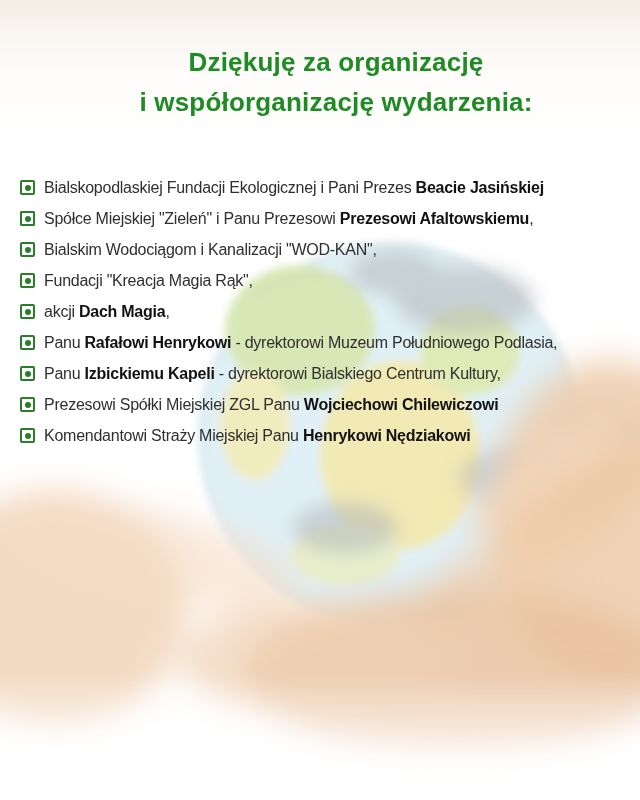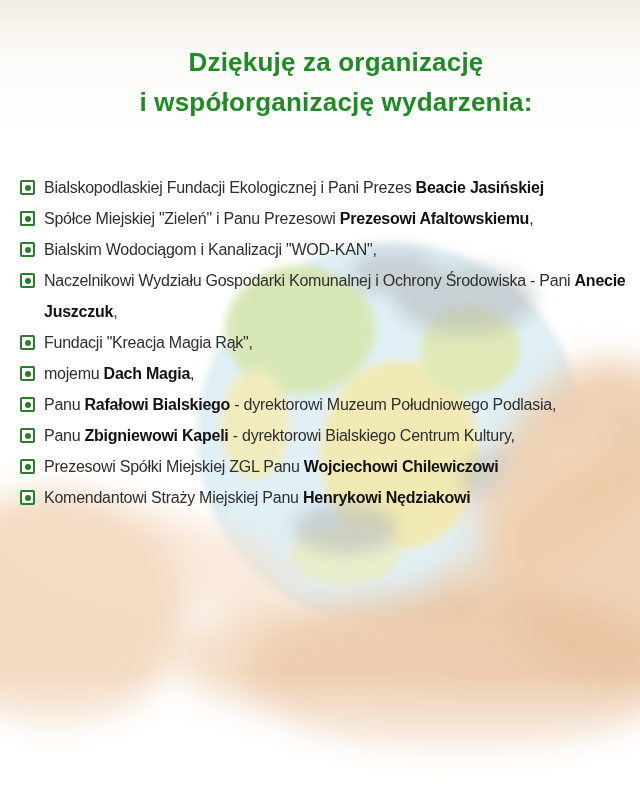--- a/index.html
+++ b/index.html
@@ -164,45 +164,39 @@
       <li>
       <span class="bullet">
         <span class="bullet-dot"></span>
       </span>
       <span><span>Bialskim Wodociągom i Kanalizacji "WOD-KAN",</span></span>
     </li>
       <li>
       <span class="bullet">
         <span class="bullet-dot"></span>
       </span>
-      <span><span>Naczelnikowi Wydziału Gospodarki Komunalnej i Ochrony Środowiska - Pani </span><b>Anecie Juszczuk</b><span>,</span></span>
-    </li>
-      <li>
-      <span class="bullet">
-        <span class="bullet-dot"></span>
-      </span>
       <span><span>Fundacji "Kreacja Magia Rąk",</span></span>
     </li>
       <li>
       <span class="bullet">
         <span class="bullet-dot"></span>
       </span>
-      <span><span>mojemu </span><b>Dach Magia</b><span>,</span></span>
-    </li>
-      <li>
-      <span class="bullet">
-        <span class="bullet-dot"></span>
-      </span>
-      <span><span>Panu </span><b>Rafałowi Bialskiego</b><span> - dyrektorowi Muzeum Południowego Podlasia,</span></span>
-    </li>
-      <li>
-      <span class="bullet">
-        <span class="bullet-dot"></span>
-      </span>
-      <span><span>Panu </span><b>Zbigniewowi Kapeli</b><span> - dyrektorowi Bialskiego Centrum Kultury,</span></span>
+      <span><span>akcji </span><b>Dach Magia</b><span>,</span></span>
+    </li>
+      <li>
+      <span class="bullet">
+        <span class="bullet-dot"></span>
+      </span>
+      <span><span>Panu </span><b>Rafałowi Henrykowi</b><span> - dyrektorowi Muzeum Południowego Podlasia,</span></span>
+    </li>
+      <li>
+      <span class="bullet">
+        <span class="bullet-dot"></span>
+      </span>
+      <span><span>Panu </span><b>Izbickiemu Kapeli</b><span> - dyrektorowi Bialskiego Centrum Kultury,</span></span>
     </li>
       <li>
       <span class="bullet">
         <span class="bullet-dot"></span>
       </span>
       <span><span>Prezesowi Spółki Miejskiej ZGL Panu </span><b>Wojciechowi Chilewiczowi</b></span>
     </li>
       <li>
       <span class="bullet">
         <span class="bullet-dot"></span>

